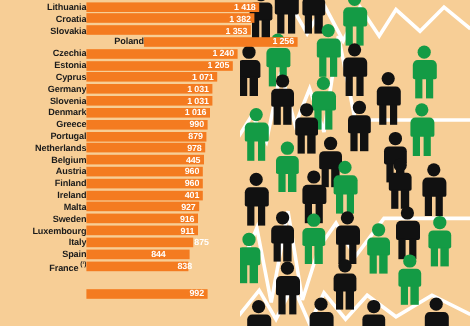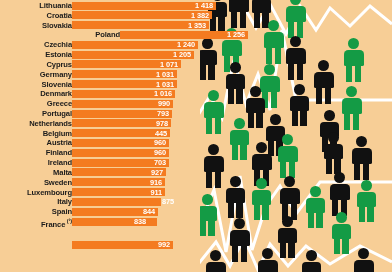--- a/index.html
+++ b/index.html
@@ -329,21 +329,21 @@
           <div class="bar-value" style="left: 172px; transform: translateX(-100%);">1 016</div>
         </div>
         <div class="row" style="top: 99.2px;">
           <div class="row-label">Greece</div>
           <div class="bar" style="width: 101px; background: rgb(244, 123, 32);"></div>
           <div class="bar-value" style="left: 170px; transform: translateX(-100%);">990</div>
         </div>
         <div class="row" style="top: 109.02px;">
           <div class="row-label">Portugal</div>
           <div class="bar" style="width: 100px; background: rgb(244, 123, 32);"></div>
-          <div class="bar-value" style="left: 169px; transform: translateX(-100%);">793</div>
+          <div class="bar-value" style="left: 169px; transform: translateX(-100%);">879</div>
         </div>
         <div class="row" style="top: 118.84px;">
           <div class="row-label">Netherlands</div>
           <div class="bar" style="width: 99px; background: rgb(244, 123, 32);"></div>
           <div class="bar-value" style="left: 168px; transform: translateX(-100%);">978</div>
         </div>
         <div class="row" style="top: 128.66px;">
           <div class="row-label">Belgium</div>
           <div class="bar" style="width: 98px; background: rgb(244, 123, 32);"></div>
           <div class="bar-value" style="left: 167px; transform: translateX(-100%);">445</div>
@@ -354,21 +354,21 @@
           <div class="bar-value" style="left: 166px; transform: translateX(-100%);">960</div>
         </div>
         <div class="row" style="top: 148.3px;">
           <div class="row-label">Finland</div>
           <div class="bar" style="width: 97px; background: rgb(244, 123, 32);"></div>
           <div class="bar-value" style="left: 166px; transform: translateX(-100%);">960</div>
         </div>
         <div class="row" style="top: 158.12px;">
           <div class="row-label">Ireland</div>
           <div class="bar" style="width: 97px; background: rgb(244, 123, 32);"></div>
-          <div class="bar-value" style="left: 166px; transform: translateX(-100%);">703</div>
+          <div class="bar-value" style="left: 166px; transform: translateX(-100%);">401</div>
         </div>
         <div class="row" style="top: 167.94px;">
           <div class="row-label">Malta</div>
           <div class="bar" style="width: 94px; background: rgb(244, 123, 32);"></div>
           <div class="bar-value" style="left: 163px; transform: translateX(-100%);">927</div>
         </div>
         <div class="row" style="top: 177.76px;">
           <div class="row-label">Sweden</div>
           <div class="bar" style="width: 93px; background: rgb(244, 123, 32);"></div>
           <div class="bar-value" style="left: 162px; transform: translateX(-100%);">916</div>
@@ -379,26 +379,26 @@
           <div class="bar-value" style="left: 162px; transform: translateX(-100%);">911</div>
         </div>
         <div class="row" style="top: 197.4px;">
           <div class="row-label">Italy</div>
           <div class="bar" style="width: 89px; background: rgb(244, 123, 32);"></div>
           <div class="bar-value" style="left: 174px; transform: translateX(-100%);">875</div>
         </div>
         <div class="row" style="top: 207.22px;">
           <div class="row-label">Spain</div>
           <div class="bar" style="width: 86px; background: rgb(244, 123, 32);"></div>
-          <div class="bar-value" style="left: 155px; transform: translateX(-100%);">844</div>
+          <div class="bar-value" style="left: 138px; transform: translateX(-100%);">844</div>
         </div>
         <div class="row" style="top: 217.04px;">
           <div class="row-label">France<sup> (¹)</sup></div>
           <div class="bar" style="width: 85px; background: rgb(244, 123, 32);"></div>
-          <div class="bar-value" style="left: 146px; transform: translateX(-100%); padding-left: 23px;">838</div>
+          <div class="bar-value" style="left: 160px; transform: translateX(-100%); padding-left: 23px;">838</div>
         </div>
         <div class="row" style="top: 240.12px;">
           <div class="bar" style="width: 101px; background: rgb(244, 123, 32);"></div>
           <div class="bar-value" style="left: 170px; transform: translateX(-100%);">992</div>
         </div>
       </div>
   </div>
 
 </div>
 

